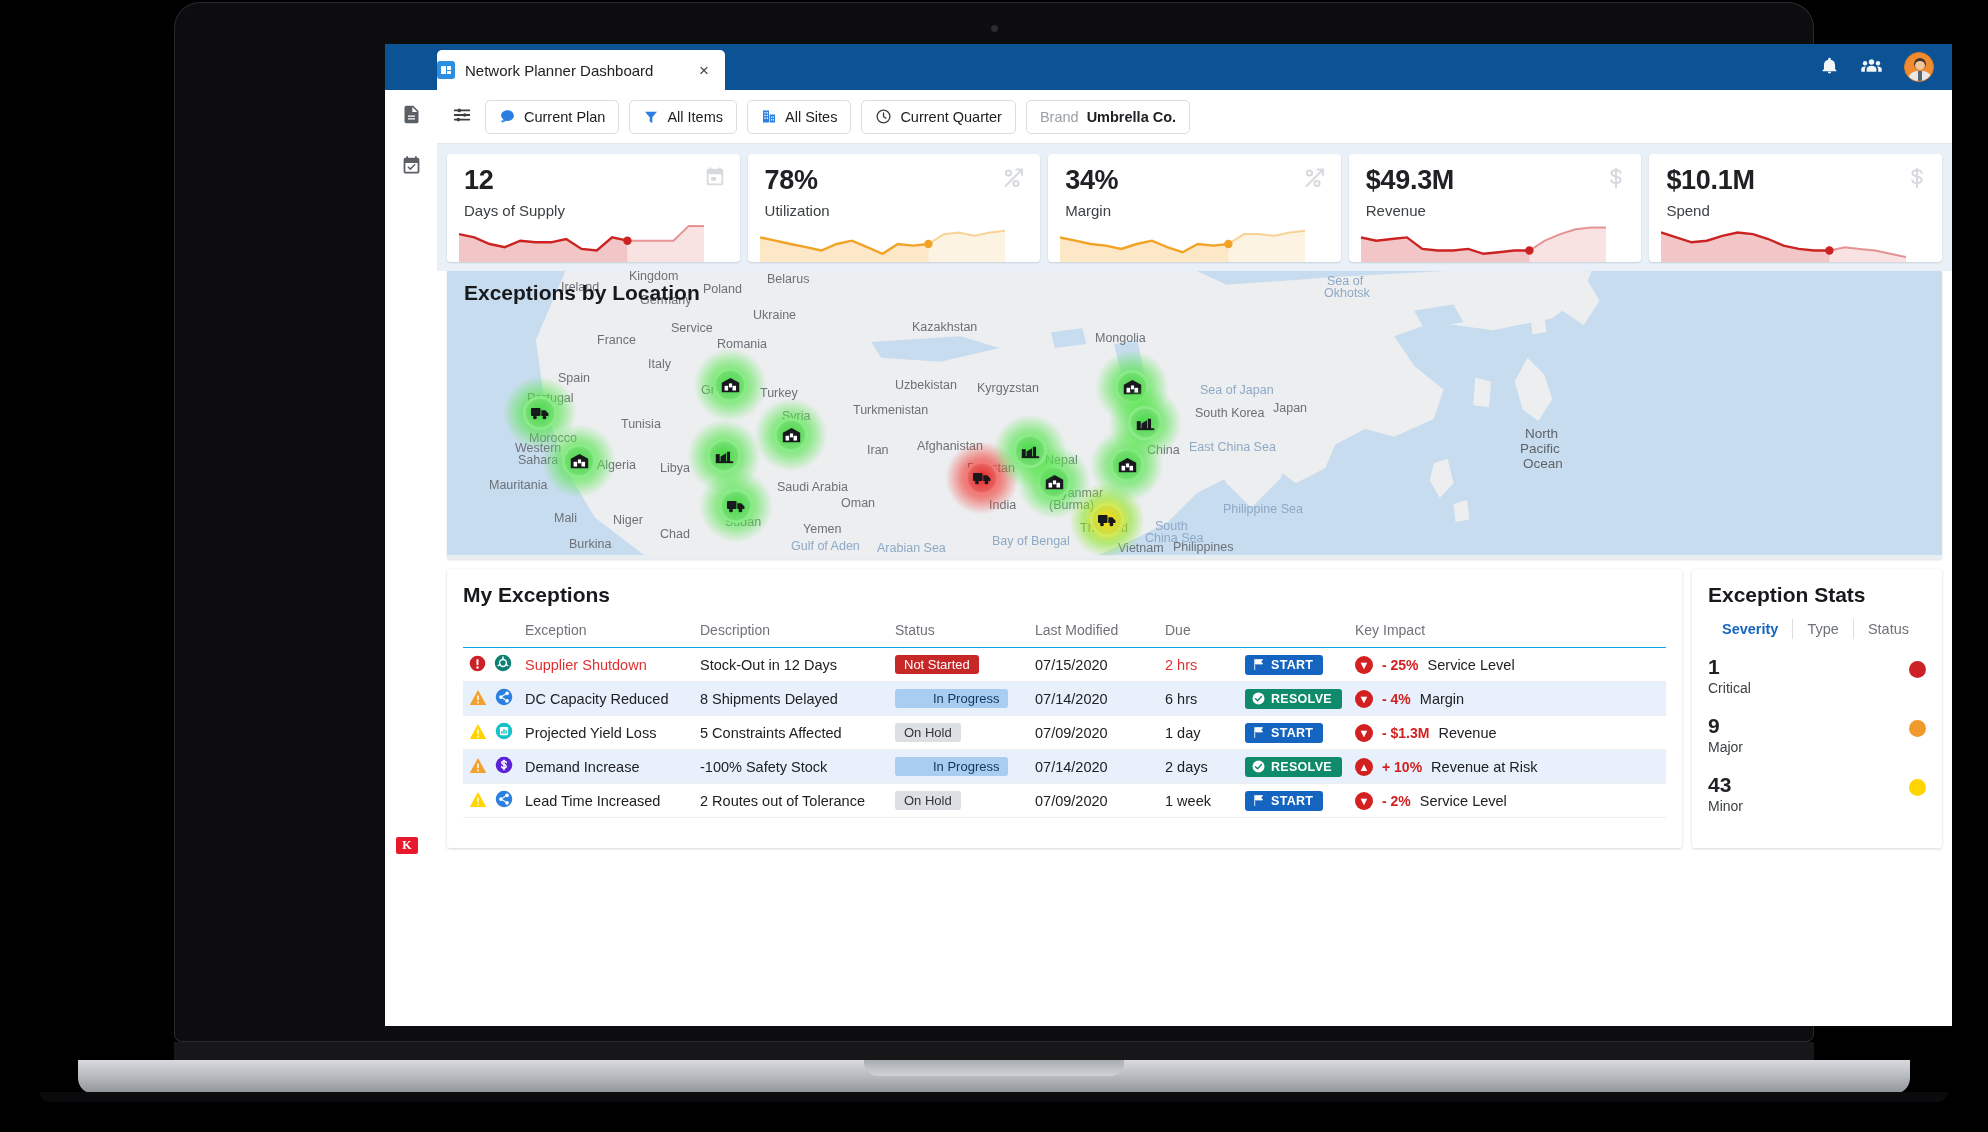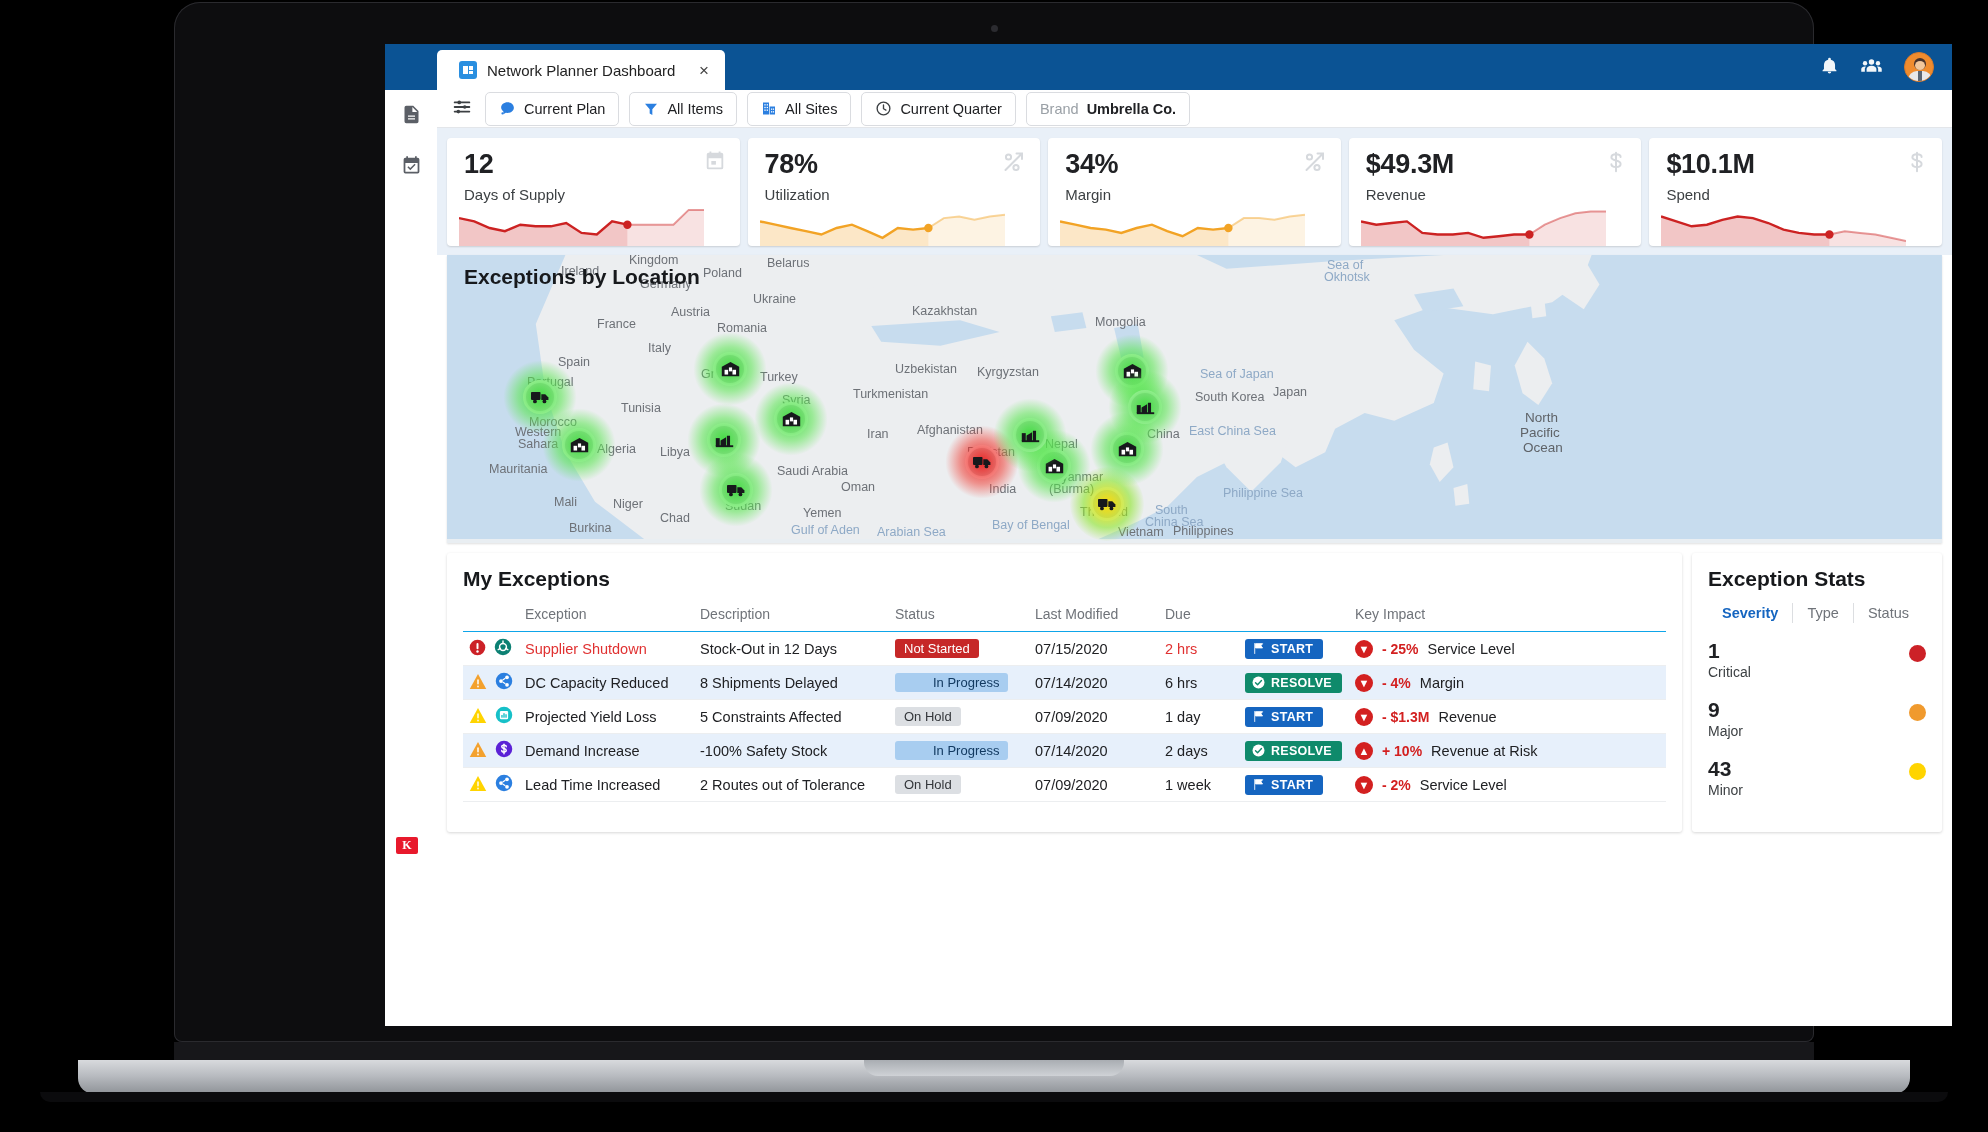--- a/index.html
+++ b/index.html
@@ -60,21 +60,21 @@
     height: 46px; width: 100%;
     background: #0b5394;
     display: flex; align-items: flex-end;
   }
   .tab {
     margin-left: 52px;
     height: 40px; min-width: 288px;
     background: #ffffff;
     border-radius: 5px 5px 0 0;
     display: flex; align-items: center;
-    padding: 0 12px 0 22px;
+    padding: 0 12px 0 0;
     gap: 10px;
   }
   .tab-favicon {
     width: 18px; height: 18px; border-radius: 3px;
     background: #2a8fe0;
     display: flex; align-items: center; justify-content: center;
     color: #fff; font-size: 10px; flex: 0 0 auto;
   }
   .tab-title {
     font-size: 15px; color: #222; white-space: nowrap;
@@ -114,21 +114,21 @@
     width: 22px; height: 17px; background: #e8192c;
     border-radius: 2px;
     display: flex; align-items: center; justify-content: center;
     color: #fff; font-size: 12px; font-weight: bold;
     font-family: "Liberation Serif", serif;
   }
   .content { flex: 1 1 auto; background: #fff; position: relative; }
 
   
   .toolbar {
-    height: 38px; border-bottom: 1px solid #e3e6ea;
+    height: 54px; border-bottom: 1px solid #e3e6ea;
     display: flex; align-items: center; gap: 10px;
     padding: 0 14px;
     background: #fff;
   }
   .tb-settings { color: #3c4043; margin-right: 2px; cursor: pointer; }
   .chip {
     height: 34px; border: 1px solid #dadce0; border-radius: 5px;
     background: #fff; display: flex; align-items: center; gap: 8px;
     padding: 0 13px; font-size: 14.5px; color: #202124;
     cursor: pointer; white-space: nowrap;
@@ -512,21 +512,21 @@
             </svg>
 
             <div class="map-title">Exceptions by Location</div>
             <div id="map-labels">
                 <div class="map-label " style="left: 114px; top: 9px;">Ireland</div>
                 <div class="map-label " style="left: 182px; top: -2px;">Kingdom</div>
                 <div class="map-label " style="left: 320px; top: 1px;">Belarus</div>
                 <div class="map-label " style="left: 256px; top: 11px;">Poland</div>
                 <div class="map-label " style="left: 193px; top: 22px;">Germany</div>
                 <div class="map-label " style="left: 306px; top: 37px;">Ukraine</div>
-                <div class="map-label " style="left: 224px; top: 50px;">Austria</div>
+                <div class="map-label " style="left: 224px; top: 50px;">Service</div>
                 <div class="map-label " style="left: 150px; top: 62px;">France</div>
                 <div class="map-label " style="left: 270px; top: 66px;">Romania</div>
                 <div class="map-label " style="left: 465px; top: 49px;">Kazakhstan</div>
                 <div class="map-label " style="left: 648px; top: 60px;">Mongolia</div>
                 <div class="map-label " style="left: 201px; top: 86px;">Italy</div>
                 <div class="map-label " style="left: 111px; top: 100px;">Spain</div>
                 <div class="map-label " style="left: 254px; top: 112px;">Greece</div>
                 <div class="map-label " style="left: 313px; top: 115px;">Turkey</div>
                 <div class="map-label " style="left: 80px; top: 120px;">Portugal</div>
                 <div class="map-label " style="left: 335px; top: 138px;">Syria</div>

